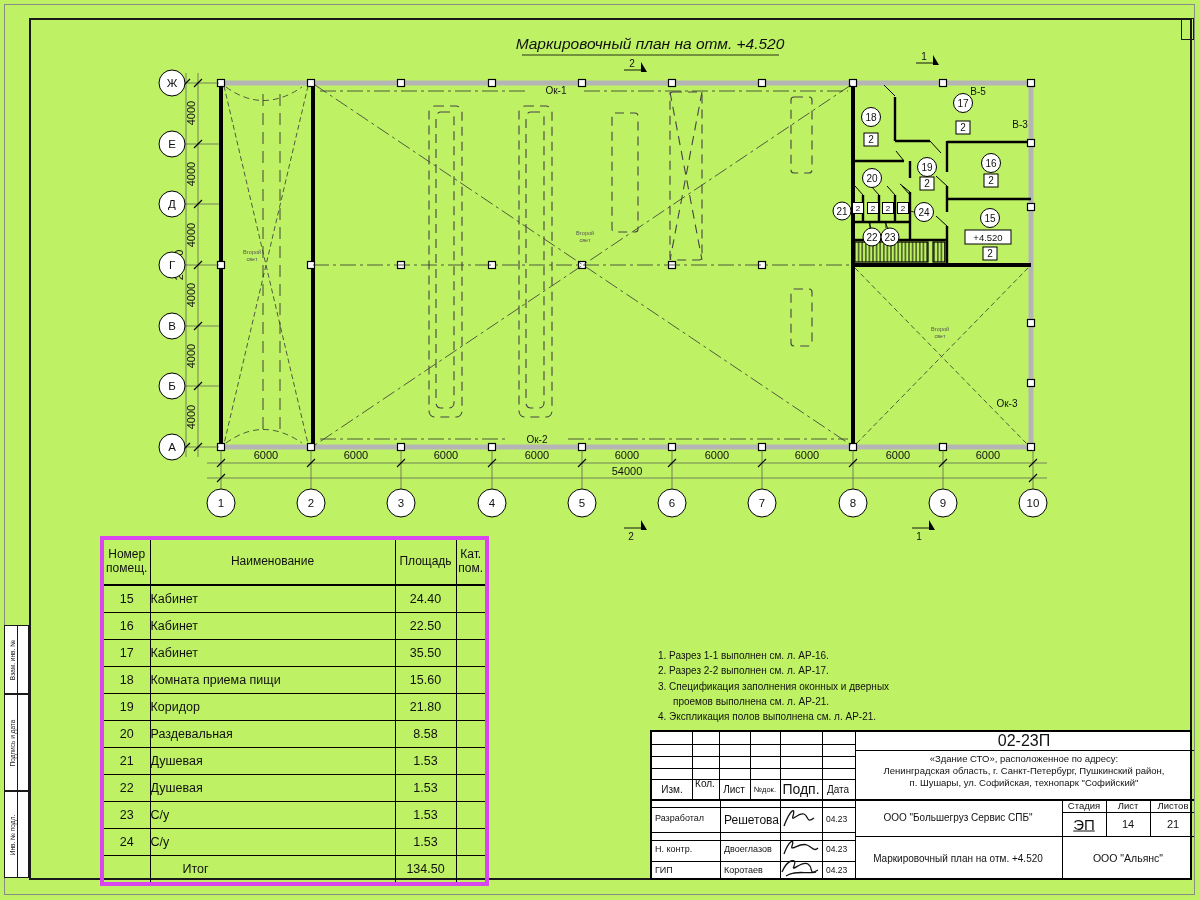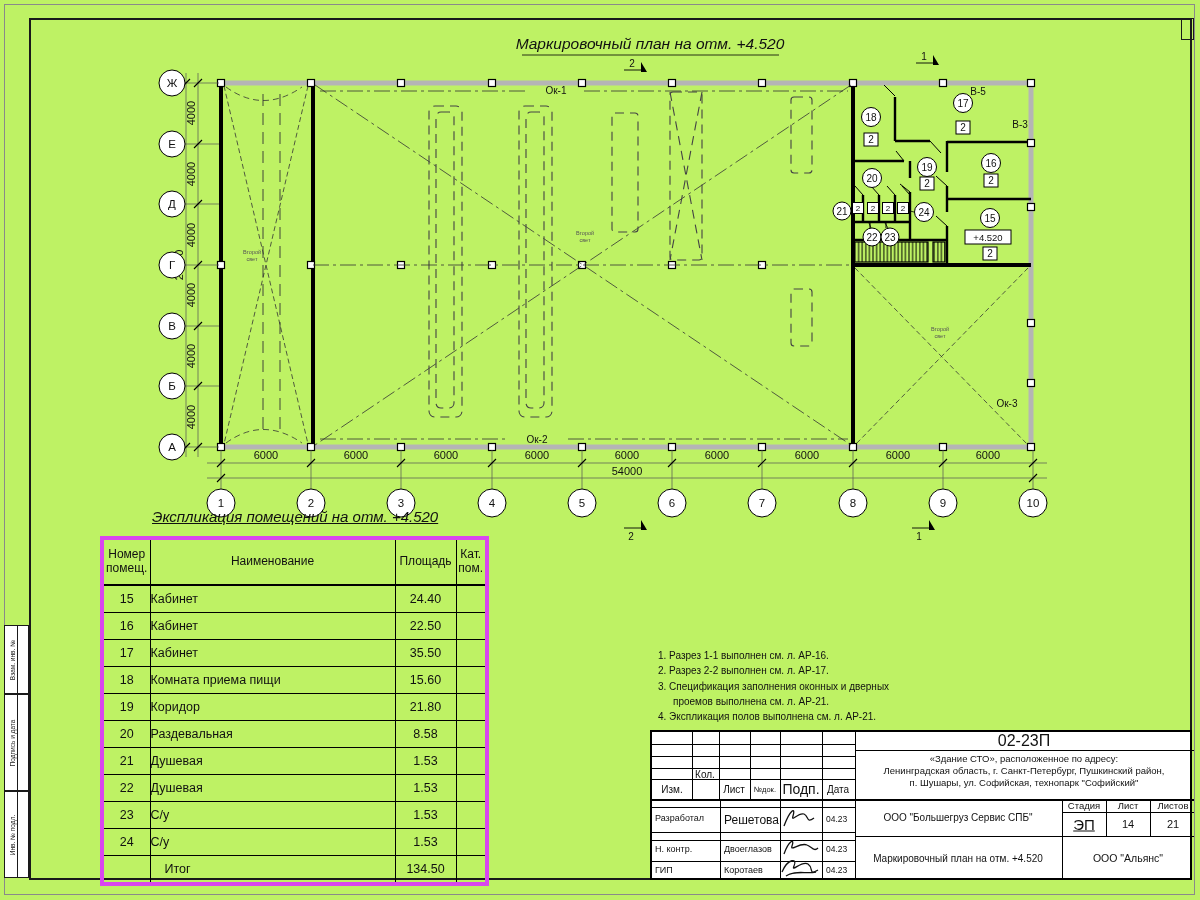--- a/index.html
+++ b/index.html
@@ -328,21 +328,20 @@
         <rect x="867.5" y="202.5" width="11" height="11" fill="#fff" stroke="#000"></rect>
         <text class="rms" x="873" y="211" text-anchor="middle">2</text>
         <rect x="882.5" y="202.5" width="11" height="11" fill="#fff" stroke="#000"></rect>
         <text class="rms" x="888" y="211" text-anchor="middle">2</text>
         <rect x="897.5" y="202.5" width="11" height="11" fill="#fff" stroke="#000"></rect>
         <text class="rms" x="903" y="211" text-anchor="middle">2</text>
       </g>
     </g>
   </svg>
 
-  <div class="expl-title">Экспликация помещений на отм. +4.520</div>
   <table class="expl">
     <colgroup>
         <col style="width:48px">
         <col style="width:245px">
         <col style="width:61px">
         <col style="width:31px">
       </colgroup>
     <thead>
       <tr>
         <th>Номер помещ.</th>
@@ -407,21 +406,21 @@
           <td class="c"></td>
         </tr>
       <tr>
           <td class="c">24</td>
           <td class="l">С/у</td>
           <td class="c">1.53</td>
           <td class="c"></td>
         </tr>
       <tr>
           <td class="c"></td>
-          <td class="l" style="padding-left:14px">Итог</td>
+          <td class="l" style="padding-left:32px">Итог</td>
           <td class="c">134.50</td>
           <td class="c"></td>
         </tr>
     </tbody>
   </table>
 
   <div class="notes">
     <div>1. Разрез 1-1 выполнен см. л. АР-16.</div>
     <div>2. Разрез 2-2 выполнен см. л. АР-17.</div>
     <div>3. Спецификация заполнения оконных и дверных</div>
@@ -451,21 +450,21 @@
     <div class="hl" style="left:0;top:129px;width:203px;"></div>
     <div class="hl" style="left:203px;top:18px;width:339px;"></div>
     <div class="hl" style="left:203px;top:67px;width:339px;height:2px;"></div>
     <div class="hl" style="left:203px;top:104px;width:339px;"></div>
     <div class="vl" style="left:410px;top:67px;height:79px;"></div>
     <div class="vl" style="left:454px;top:67px;height:37px;"></div>
     <div class="vl" style="left:498px;top:67px;height:37px;"></div>
     <div class="hl" style="left:410px;top:80px;width:132px;"></div>
 
     <span class="txt cc" style="left:20px;top:57px;font-size:10px;">Изм.</span>
-    <span class="txt cc" style="left:53px;top:42px;font-size:10px;">Кол.</span>
+    <span class="txt cc" style="left:53px;top:51px;font-size:10px;">Кол.</span>
     <span class="txt cc" style="left:82px;top:57px;font-size:10px;">Лист</span>
     <span class="txt cc" style="left:113px;top:57px;font-size:7.5px;">№док.</span>
     <span class="txt cc" style="left:149px;top:57px;font-size:14px;">Подп.</span>
     <span class="txt cc" style="left:186px;top:57px;font-size:10px;">Дата</span>
 
     <span class="txt" style="left:3px;top:81px;font-size:9px;">Разработал</span>
     <span class="txt" style="left:72px;top:81px;font-size:12px;">Решетова</span>
     <span class="txt" style="left:174px;top:82px;font-size:8.5px;">04.23</span>
     <span class="txt" style="left:3px;top:112px;font-size:9px;">Н. контр.</span>
     <span class="txt" style="left:72px;top:112px;font-size:9px;">Двоеглазов</span>

